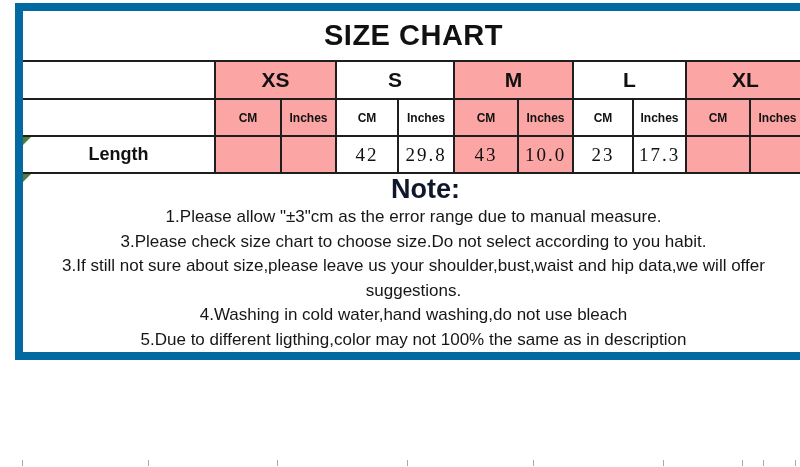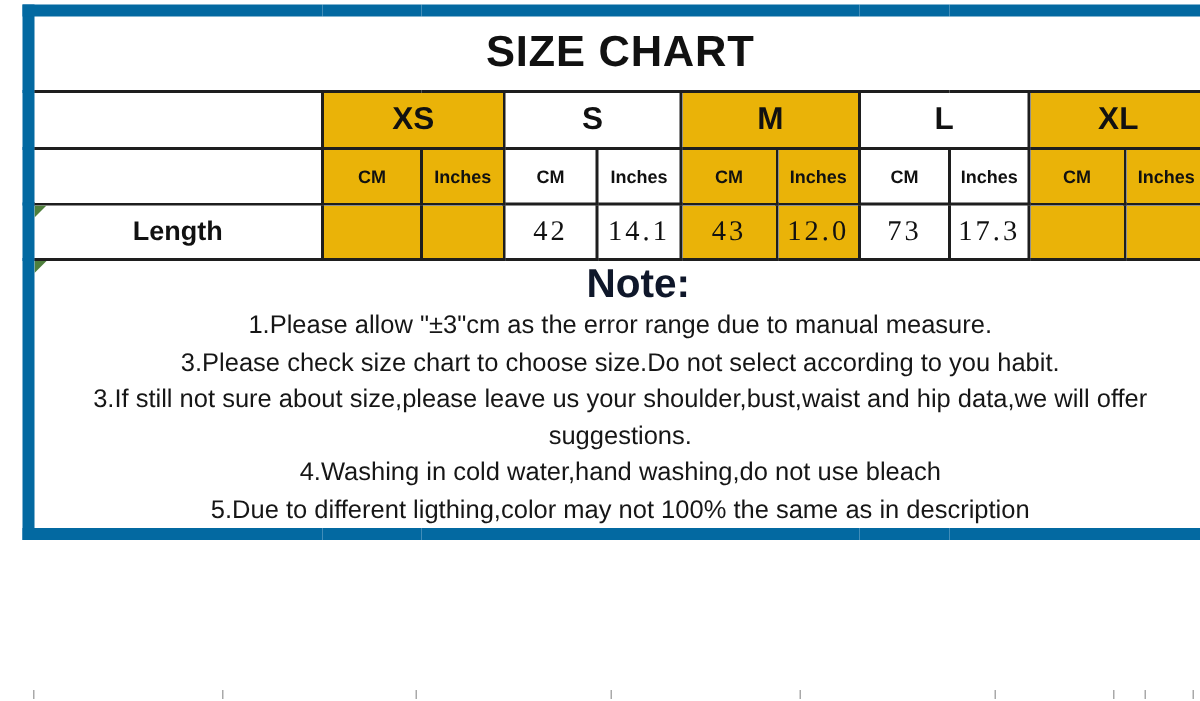--- a/index.html
+++ b/index.html
@@ -13,21 +13,21 @@
   table.size-table{
     position:absolute;left:15px;top:3px;width:787px;
     border-collapse:collapse;table-layout:fixed;
     border:8px solid #0369a1;
   }
   .size-table td{
     border:2px solid #1e1e1e;
     padding:0;text-align:center;vertical-align:middle;
     overflow:hidden;position:relative;color:#111;
   }
-  .shaded{background:#eab308;}
+  .shaded{background:#fca5a5;}
 
   .title-cell{height:49px;font-weight:bold;font-size:29px;letter-spacing:.5px;}
   .corner-cell{background:#fff;}
   .size-cell{height:36px;font-weight:bold;font-size:21px;}
   .unit-cell{height:35px;font-weight:bold;font-size:12px;color:#dc2420;}
   .row-label{height:35px;font-weight:bold;font-size:18px;}
   .data-cell{
     font-family:"Liberation Serif","DejaVu Serif",serif;
     font-size:19px;color:#3a3a3a;letter-spacing:2px;
   }
@@ -96,24 +96,24 @@
 
 
     <tr>
       <td class="row-label">
         <span class="corner-tri"></span>
         <span>Length</span>
       </td>
       <td class="data-cell shaded"></td>
       <td class="data-cell shaded"></td>
       <td class="data-cell">42</td>
-      <td class="data-cell">14.1</td>
+      <td class="data-cell">29.8</td>
       <td class="data-cell shaded">43</td>
-      <td class="data-cell shaded">12.0</td>
-      <td class="data-cell">73</td>
+      <td class="data-cell shaded">10.0</td>
+      <td class="data-cell">23</td>
       <td class="data-cell">17.3</td>
       <td class="data-cell shaded"></td>
       <td class="data-cell shaded"></td>
     </tr>
 
     <tr>
       <td class="note-cell" colspan="11">
         <span class="corner-tri"></span>
         <div class="note-heading">Note:</div>
         <div class="note-line">1.Please allow "±3"cm as the error range due to manual measure.</div>

